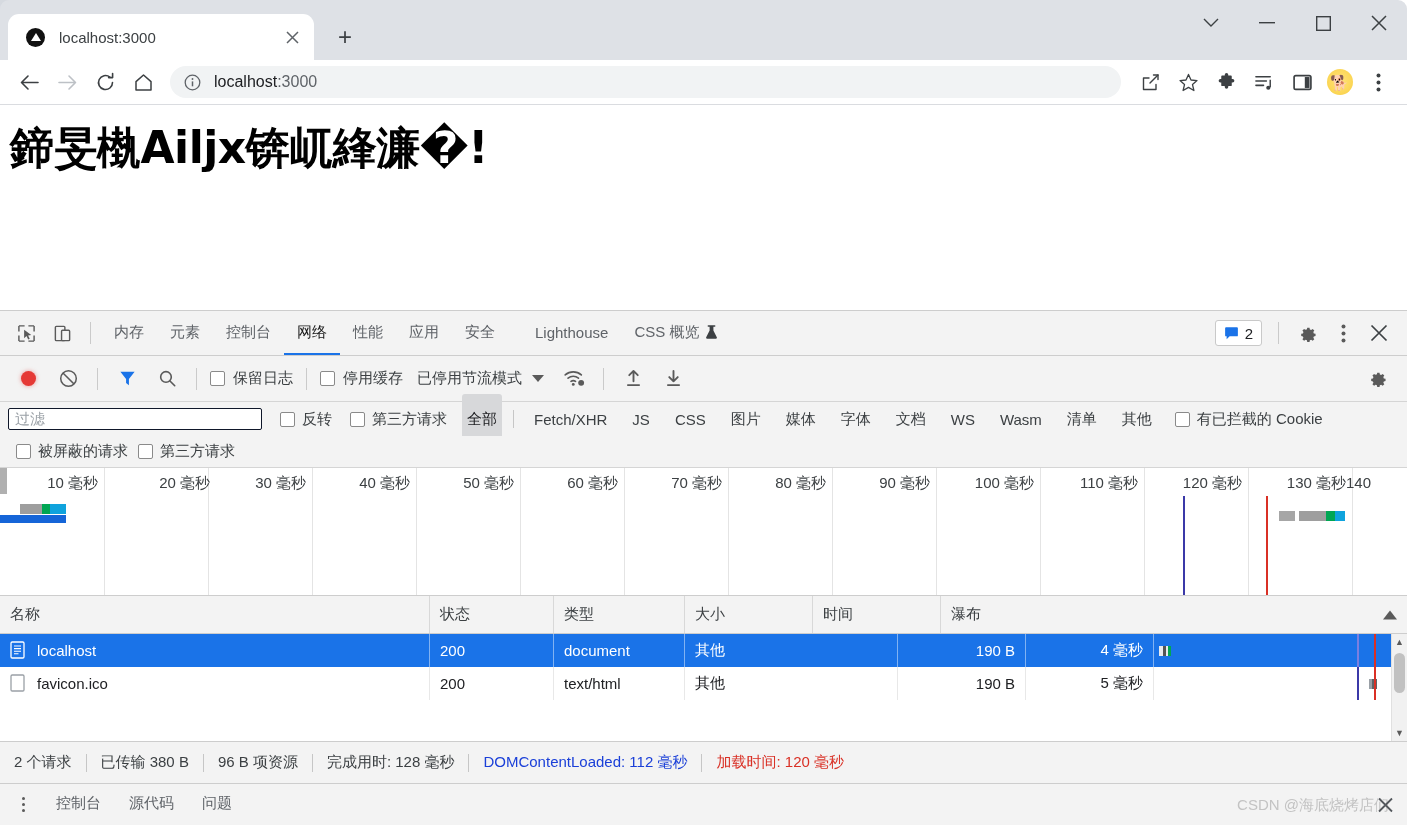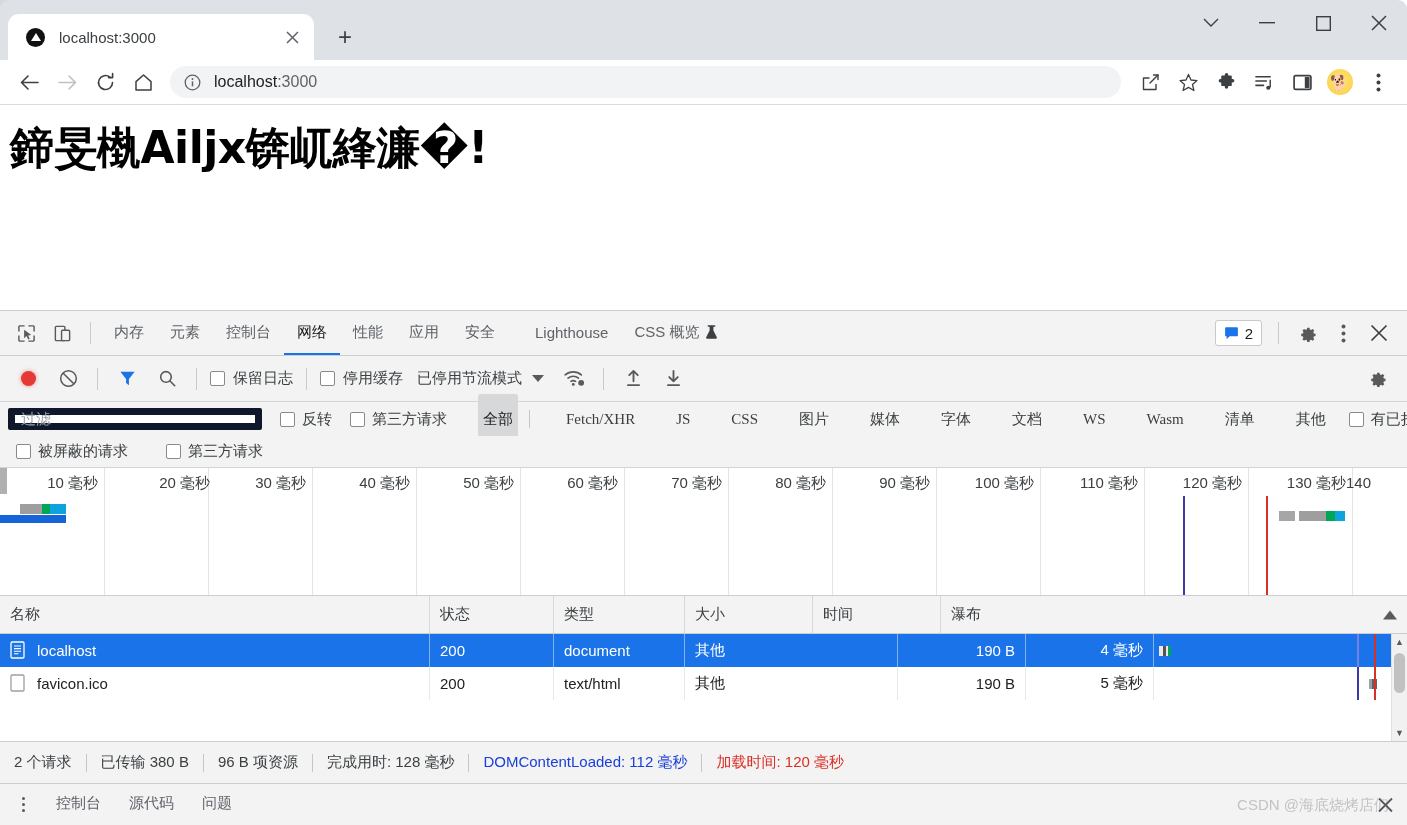--- a/index.html
+++ b/index.html
@@ -181,40 +181,40 @@
   }
   .tb-spacer { flex: 1 1 auto; }
 
   .dt-filterbar {
     height: 34px; flex: 0 0 auto;
     background: #f3f3f3;
     display: flex; align-items: center; padding: 0 8px;
   }
   .filter-input {
     width: 254px; height: 22px; flex: 0 0 auto;
-    border: 7px solid #0f172a; border-radius: 2px; background: #fff;
+    border: 1px solid #0f172a; border-radius: 2px; background: #fff;
     font-size: 15px; color: #9aa0a6; padding: 0 6px;
     display: flex; align-items: center;
   }
   .fb-check {
     display: flex; align-items: center; gap: 7px;
     font-size: 15px; color: #3c4043; white-space: nowrap;
     margin-left: 18px;
   }
   .ftype {
     font-size: 15px; color: #3c4043; white-space: nowrap;
-    margin-left: 31px; padding: 16px 5px; border-radius: 3px; font-family: Liberation Serif, serif;
+    margin-left: 15px; padding: 16px 5px; border-radius: 3px;
   }
   .ftype.sel { background: #d7d8da; color: #202124; }
   .fb-sep { width: 1px; height: 18px; background: #c6c6c6; margin-left: 11px; flex: 0 0 auto; }
 
   .dt-filterbar2 {
     height: 32px; flex: 0 0 auto;
     background: #f3f3f3; border-bottom: 1px solid #d5d5d5;
-    display: flex; align-items: center; padding: 0 8px; gap: 28px;
+    display: flex; align-items: center; padding: 0 8px;
   }
   .fb2-check {
     display: flex; align-items: center; gap: 7px;
     font-size: 15px; color: #3c4043; white-space: nowrap;
     margin-left: 10px;
   }
   .fb2-check:first-child { margin-left: 8px; }
 
   
   .dt-overview {

